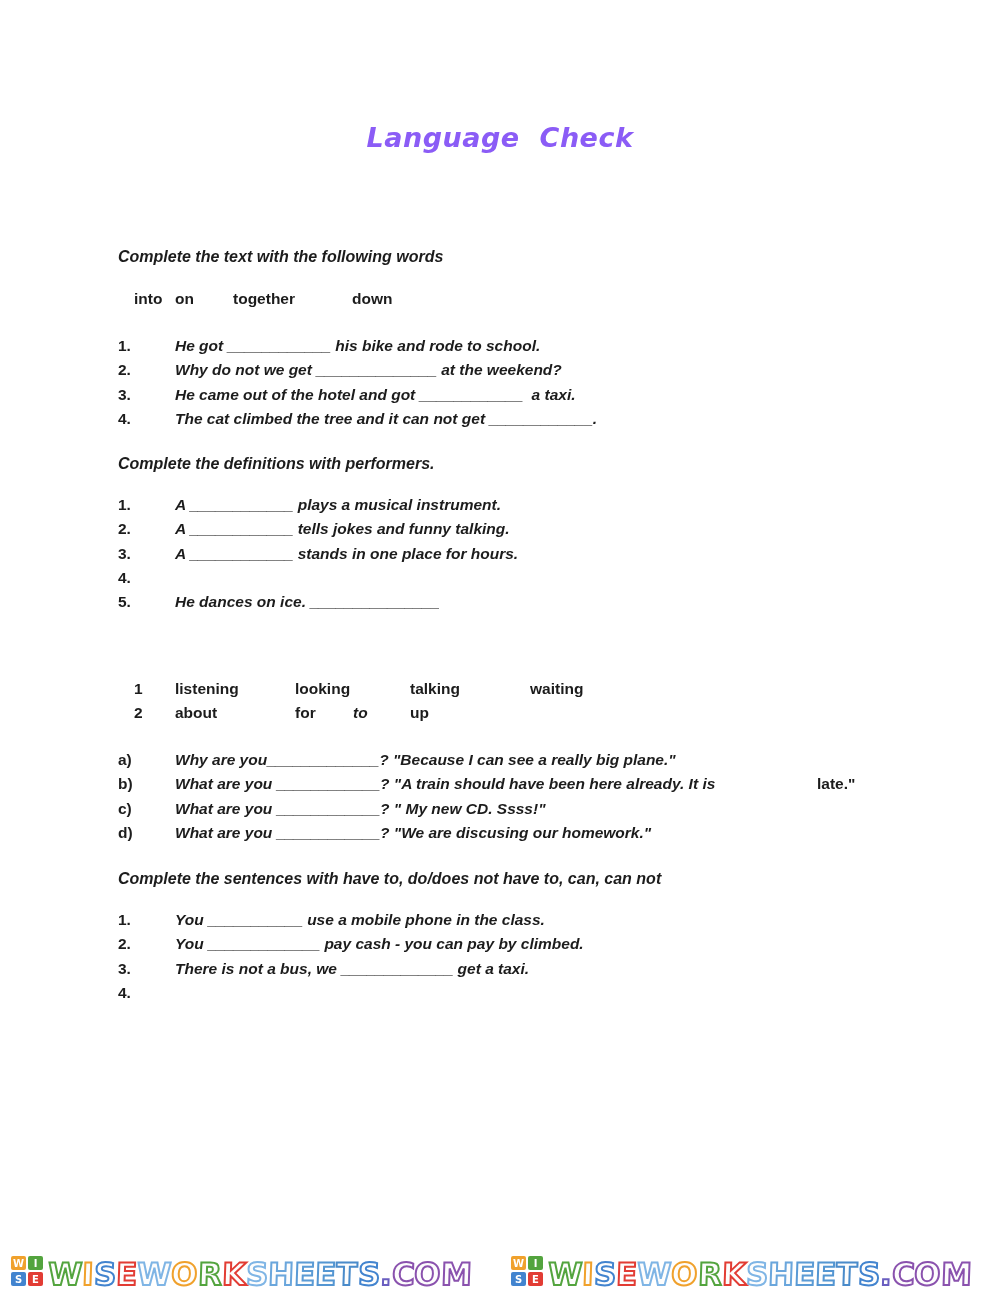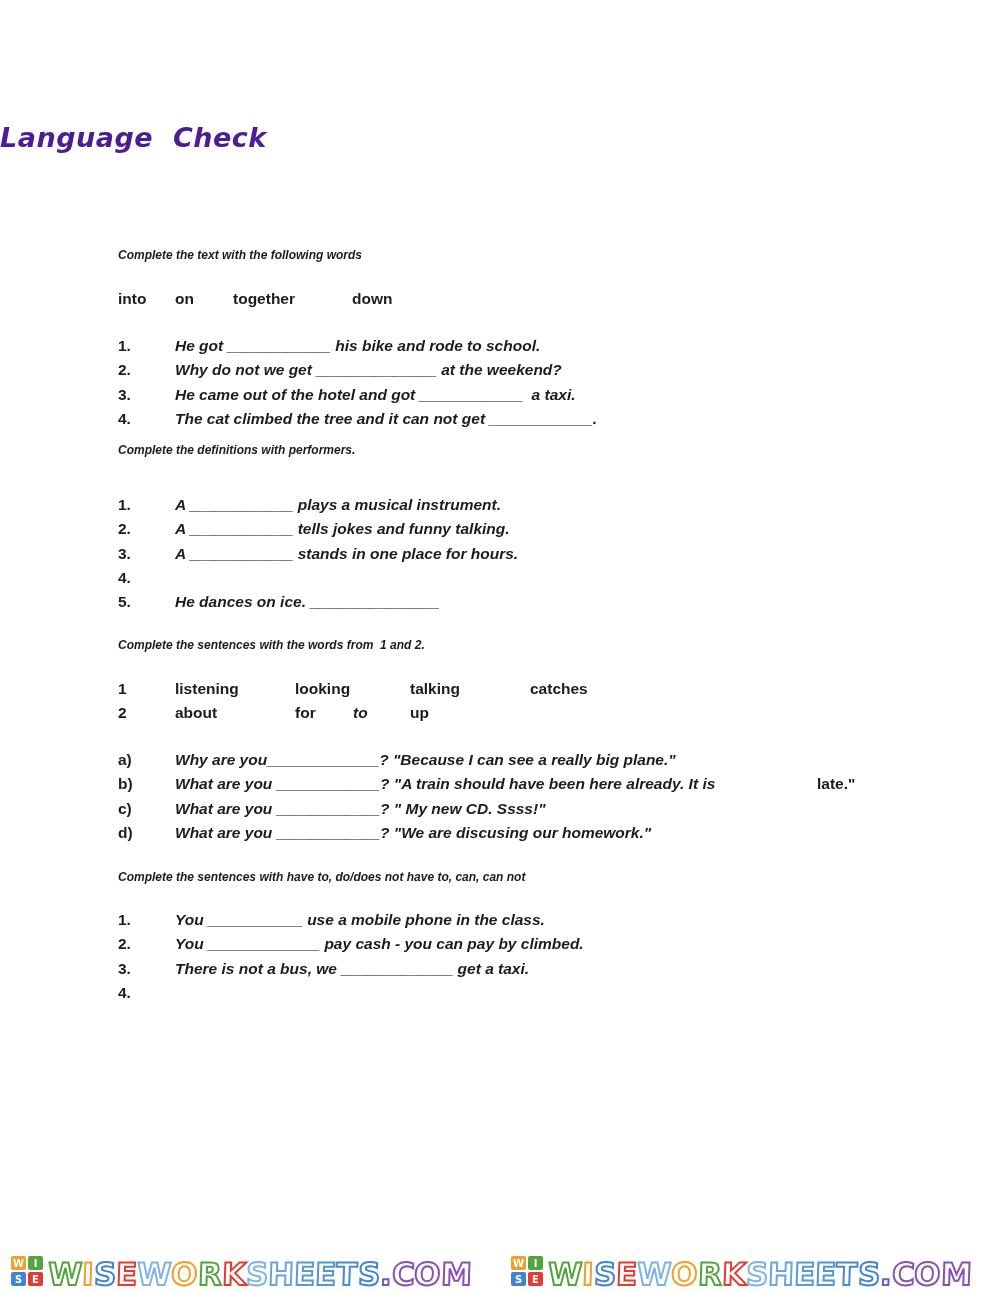--- a/index.html
+++ b/index.html
@@ -8,42 +8,42 @@
     width:1000px;
     height:1291px;
     background:#ffffff;
     font-family:"Liberation Sans", sans-serif;
     color:#1c1c1c;
     overflow:hidden;
   }
   .title {
     position:absolute;
     top:122px; left:0; width:100%;
-    text-align:left;
+    text-align:center;
     font-family:"DejaVu Sans", sans-serif;
     font-weight:bold;
     font-style:italic;
     font-size:27px;
     word-spacing:10px;
     letter-spacing:0.5px;
-    color:#4c1d95;
+    color:#8b5cf6;
   }
   .block { position:absolute; left:118px; right:40px; }
   .heading {
     font-weight:bold;
     font-style:italic;
-    font-size:12px;
+    font-size:16px;
     white-space:pre;
   }
   .line { position:relative; height:24.3px; font-size:15.5px; font-weight:bold; }
   .seg  { position:absolute; top:0; white-space:pre; line-height:20px; }
   .num  { left:0; }
   .txt  { left:57px;font-style:italic; }
   
-  .t0 { left:0; }   .t57 { left:57px; } .t115 { left:115px; }
+  .t0 { left:16px; }   .t57 { left:57px; } .t115 { left:115px; }
   .t177 { left:177px; } .t234 { left:234px; } .t235 { left:235px;font-style:italic; }
   .t292 { left:292px; } .t412 { left:412px; }
   .tail { left:699px; }
 
   
   .watermark { position:absolute; left:0; right:0; bottom:0; height:47px; display:flex; }
   .wm-copy { width:500px; display:flex; align-items:flex-end; }
   .wm-logo {
     display:grid;
     grid-template-columns:15px 15px;
@@ -97,21 +97,21 @@
     <div class="line">
       <span class="seg num">3.</span>
       <span class="seg txt">He came out of the hotel and got ____________  a taxi.</span>
     </div>
     <div class="line">
       <span class="seg num">4.</span>
       <span class="seg txt">The cat climbed the tree and it can not get ____________.</span>
     </div>
   </div>
 
-  <div class="block heading" style="top:443px">Complete the definitions with performers.</div>
+  <div class="block heading" style="top:455px">Complete the definitions with performers.</div>
   <div class="block" style="top:495px">
     <div class="line">
       <span class="seg num">1.</span>
       <span class="seg txt">A ____________ plays a musical instrument.</span>
     </div>
     <div class="line">
       <span class="seg num">2.</span>
       <span class="seg txt">A ____________ tells jokes and funny talking.</span>
     </div>
     <div class="line">
@@ -120,28 +120,27 @@
     </div>
     <div class="line">
       <span class="seg num">4.</span>
     </div>
     <div class="line">
       <span class="seg num">5.</span>
       <span class="seg txt">He dances on ice. _______________</span>
     </div>
   </div>
 
-  <div class="block heading" style="top:638px">Complete the sentences with the words from  1 and 2.</div>
   <div class="block" style="top:679px">
     <div class="line">
       <span class="seg t0">1</span>
       <span class="seg t57">listening</span>
       <span class="seg t177">looking</span>
       <span class="seg t292">talking</span>
-      <span class="seg t412">catches</span>
+      <span class="seg t412">waiting</span>
     </div>
     <div class="line">
       <span class="seg t0">2</span>
       <span class="seg t57">about</span>
       <span class="seg t177">for</span>
       <span class="seg t235">to</span>
       <span class="seg t292">up</span>
     </div>
   </div>
   <div class="block" style="top:750px">

